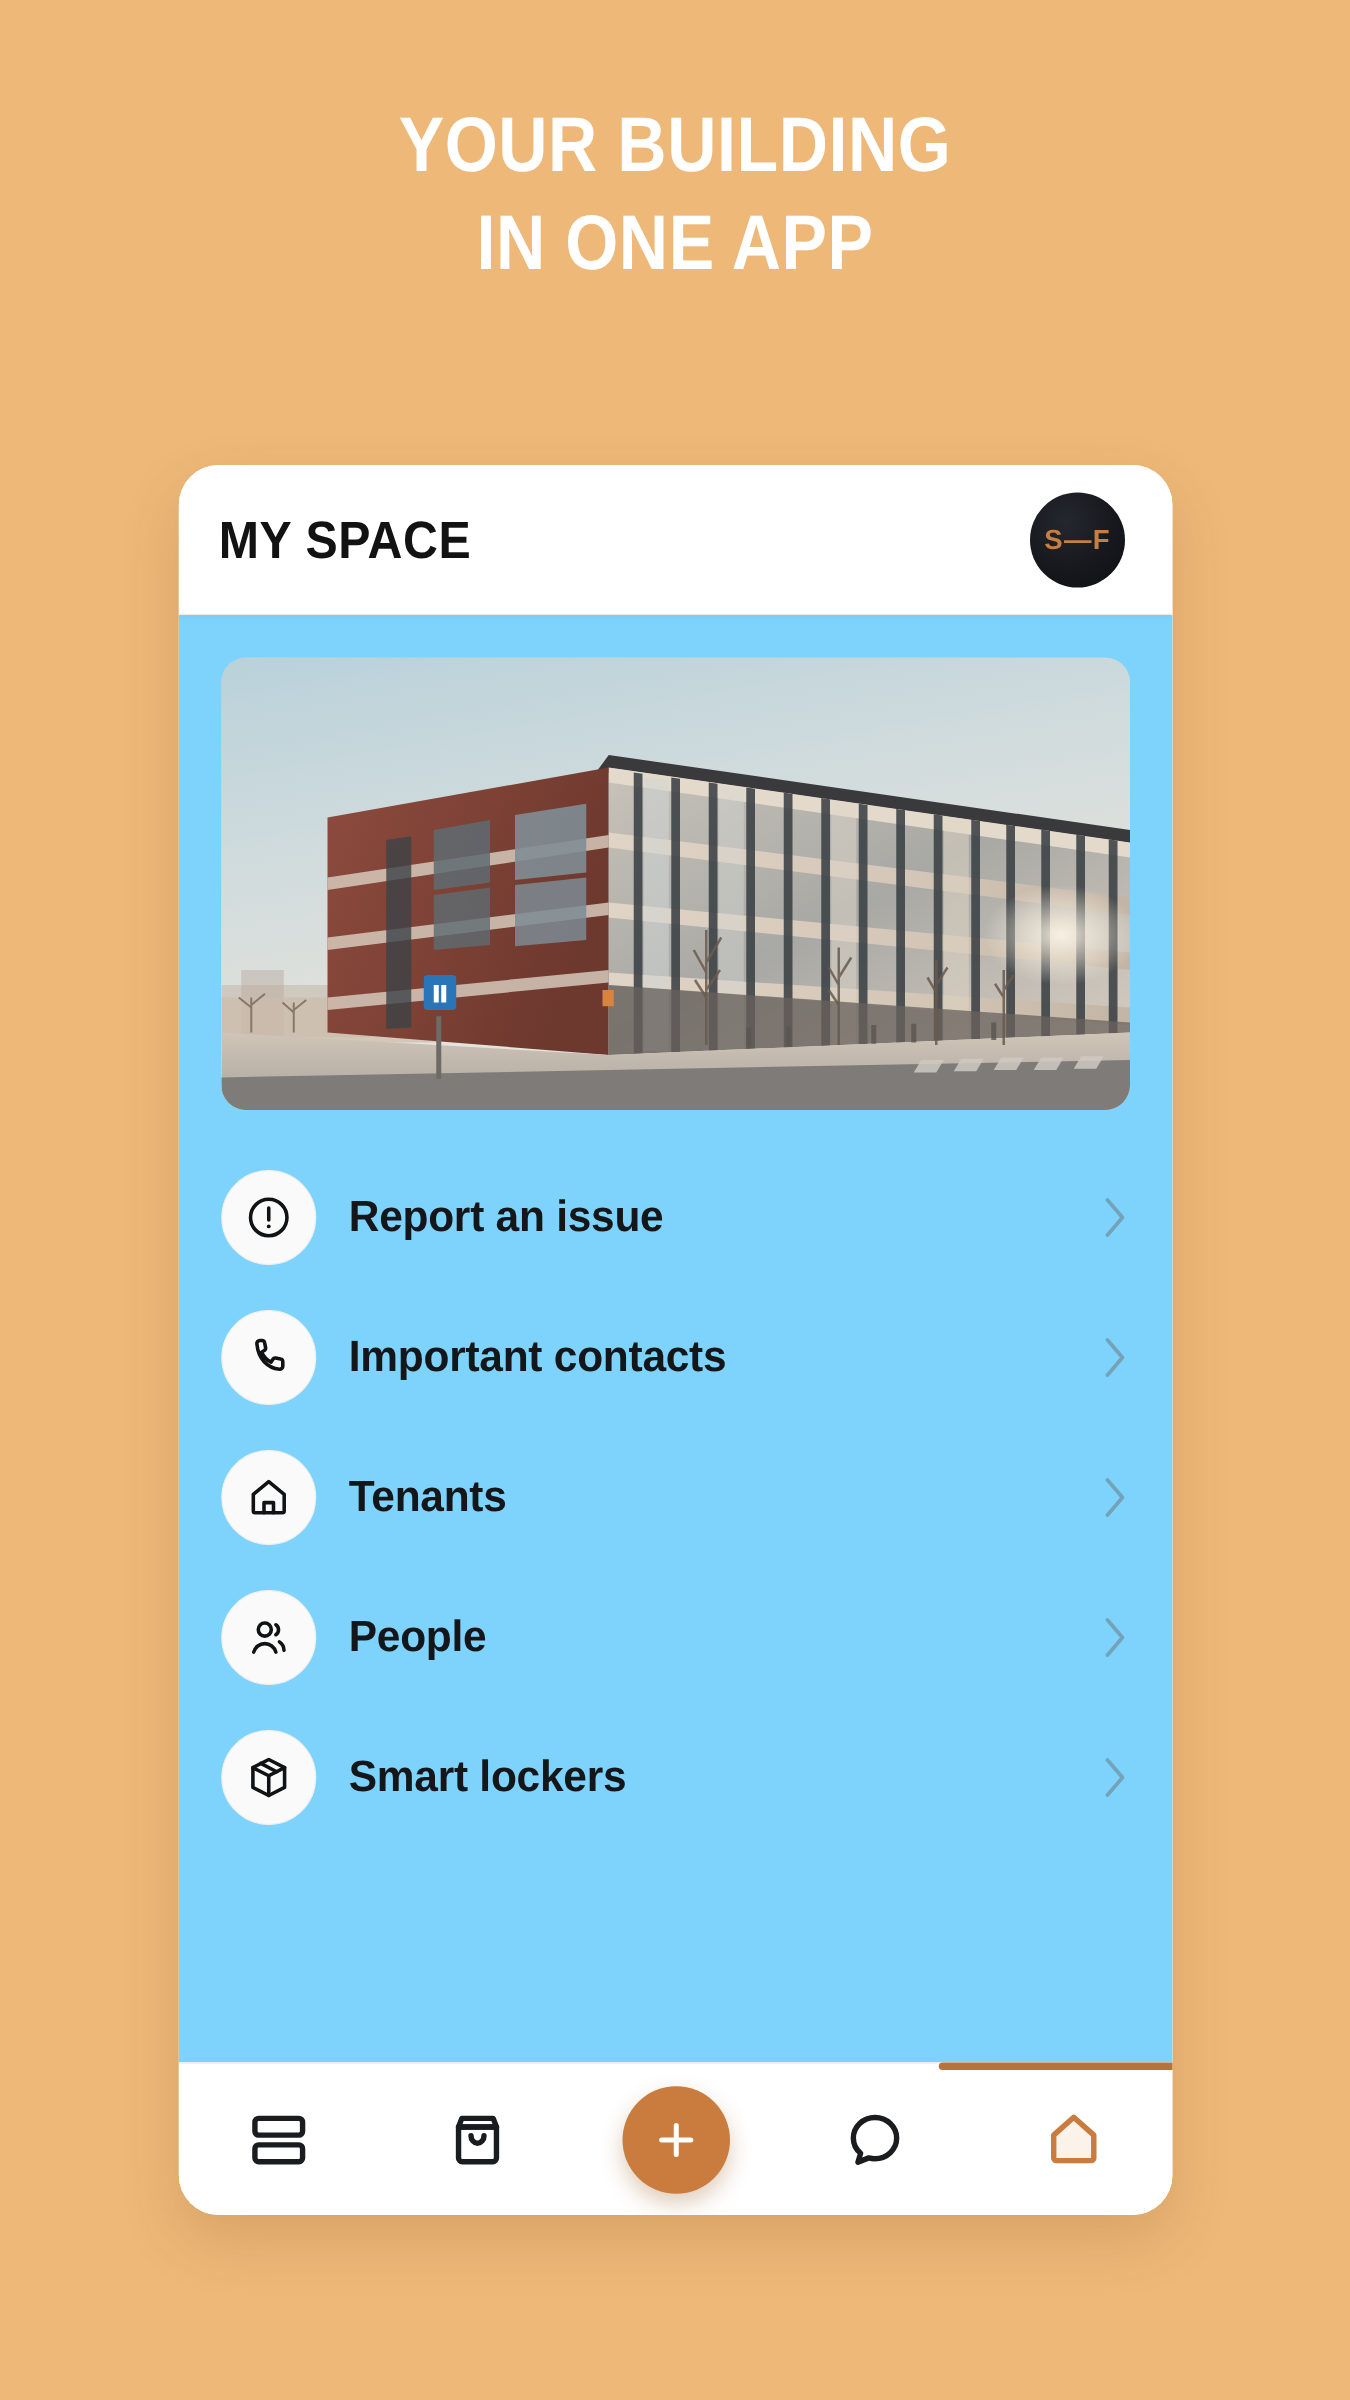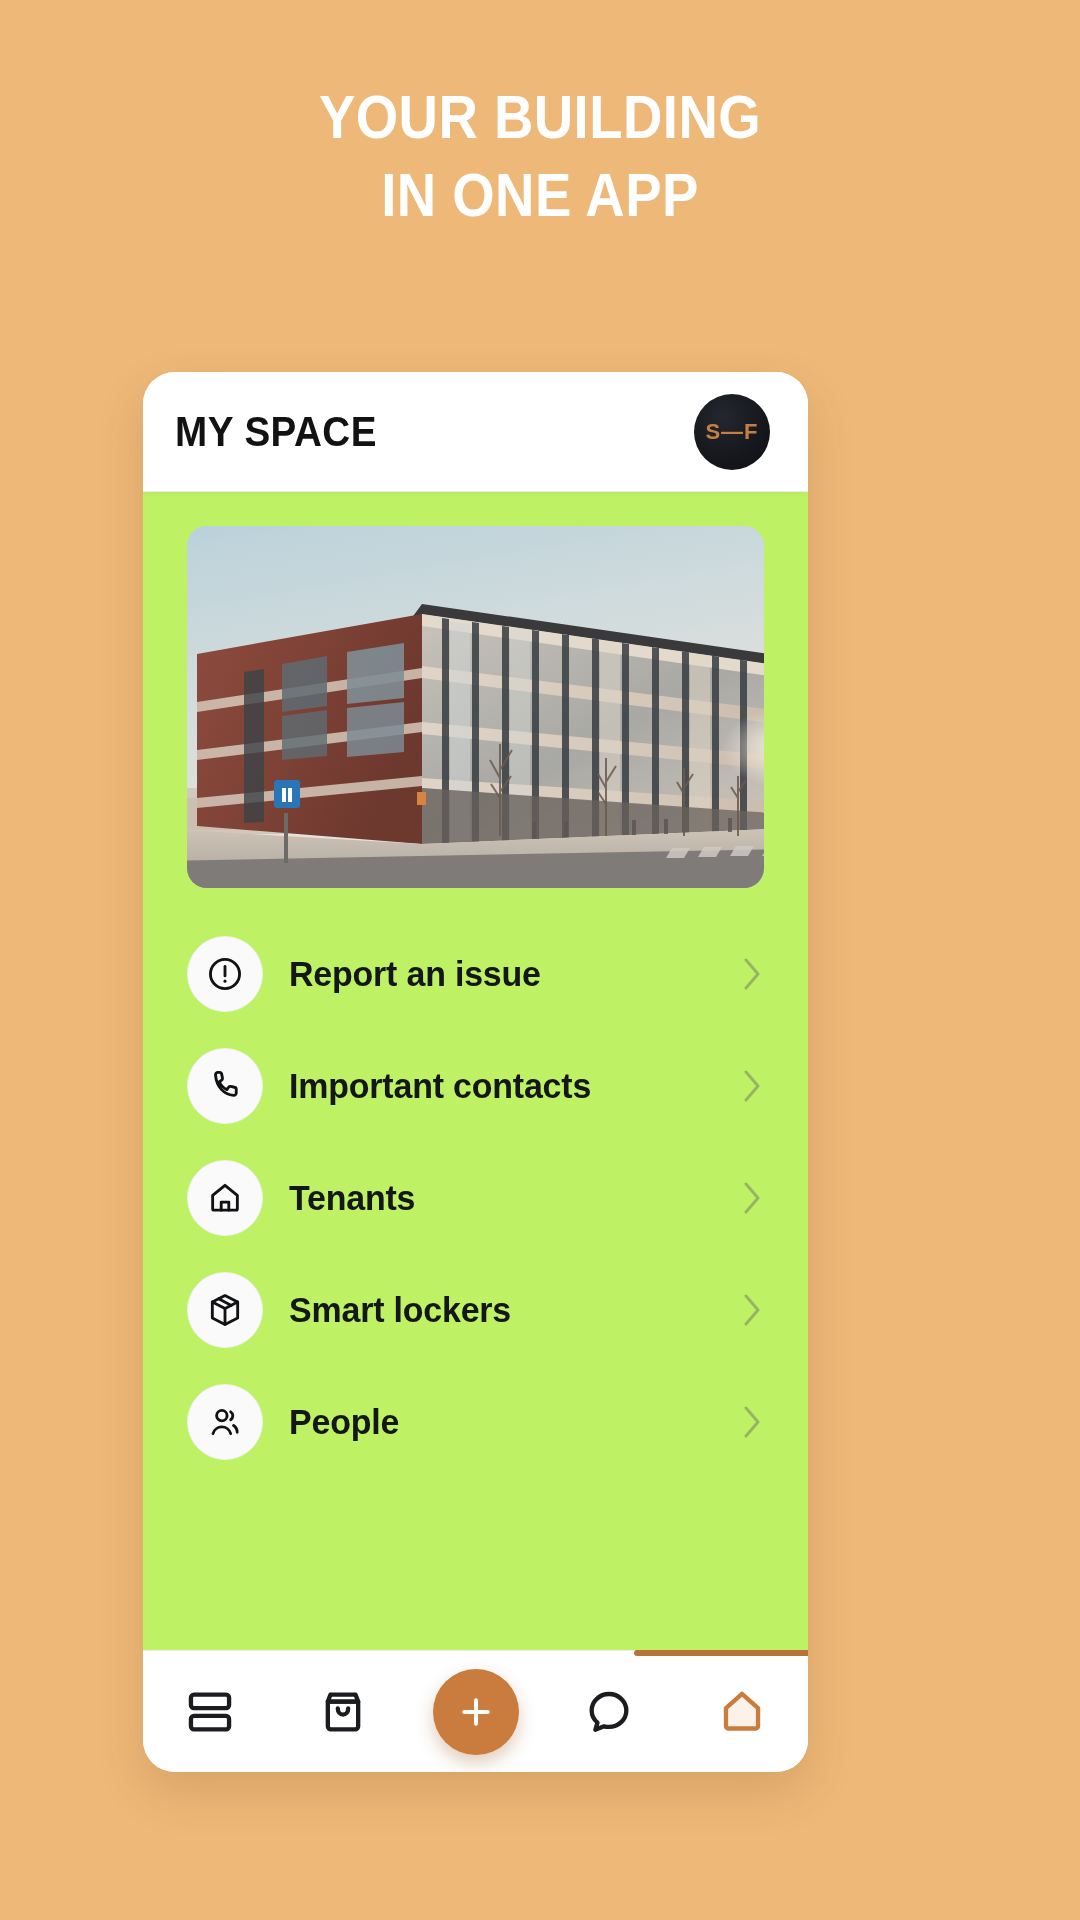--- a/index.html
+++ b/index.html
@@ -28,21 +28,21 @@
     letter-spacing:0.5px;
     text-transform:uppercase;
     transform:scaleX(0.88);
   }
   .headline .l2 { display:block; }
 
   
   .phone-card {
     position:absolute;
     left:143px; top:372px;
-    width:665px; height:1400px;
+    width:795px; height:1400px;
     background:#ffffff;
     border-radius:32px;
     box-shadow:0 20px 46px rgba(120,70,20,.18);
     overflow:hidden;
     display:flex;
     flex-direction:column;
   }
 
   
   .app-header {
@@ -79,22 +79,22 @@
     font-weight:700;
     font-size:22px;
     letter-spacing:1px;
     font-family:"Liberation Sans Narrow","Liberation Sans",sans-serif;
     flex:0 0 76px;
   }
 
   
   .app-body {
     flex:1 1 auto;
-    padding:0 44px;
-    background:#bef264;
+    padding:0 34px;
+    background:#7dd3fc;
     overflow:hidden;
   }
 
   
   .hero-photo {
     margin-top:34px;
     width:100%;
     height:362px;
     border-radius:20px;
     overflow:hidden;
@@ -373,44 +373,44 @@
         <span class="menu-chevron">
           <svg viewBox="0 0 12 20" fill="none" stroke="#6a6a6a" stroke-width="1.5" stroke-linecap="round" stroke-linejoin="round">
               <polyline points="3,3 9,10 3,17"></polyline>
             </svg>
         </span>
       </div>
 
       <div class="menu-row">
         <span class="menu-icon-wrap">
           <svg viewBox="0 0 24 24" fill="none" stroke="#101214" stroke-width="1.8" stroke-linecap="round" stroke-linejoin="round">
+            <circle cx="10" cy="8" r="3.3"></circle>
+            <path d="M4.4 19.4a5.8 5.8 0 0 1 11.2 0"></path>
+            <path d="M15.6 5.6a3 3 0 0 1 0 5"></path>
+            <path d="M17.4 14.2a5.2 5.2 0 0 1 2.3 4.3"></path>
+          </svg>
+        </span>
+        <span class="menu-label">People</span>
+        <span class="menu-chevron">
+          <svg viewBox="0 0 12 20" fill="none" stroke="#6a6a6a" stroke-width="1.5" stroke-linecap="round" stroke-linejoin="round">
+              <polyline points="3,3 9,10 3,17"></polyline>
+            </svg>
+        </span>
+      </div>
+
+      <div class="menu-row">
+        <span class="menu-icon-wrap">
+          <svg viewBox="0 0 24 24" fill="none" stroke="#101214" stroke-width="1.8" stroke-linecap="round" stroke-linejoin="round">
             <path d="M12 2.9 20 7v10l-8 4.1L4 17V7z"></path>
             <path d="M4 7l8 4.1L20 7"></path>
             <path d="M12 11.1v10"></path>
             <path d="M8 4.9l8 4.2"></path>
           </svg>
         </span>
         <span class="menu-label">Smart lockers</span>
-        <span class="menu-chevron">
-          <svg viewBox="0 0 12 20" fill="none" stroke="#6a6a6a" stroke-width="1.5" stroke-linecap="round" stroke-linejoin="round">
-              <polyline points="3,3 9,10 3,17"></polyline>
-            </svg>
-        </span>
-      </div>
-
-      <div class="menu-row">
-        <span class="menu-icon-wrap">
-          <svg viewBox="0 0 24 24" fill="none" stroke="#101214" stroke-width="1.8" stroke-linecap="round" stroke-linejoin="round">
-            <circle cx="10" cy="8" r="3.3"></circle>
-            <path d="M4.4 19.4a5.8 5.8 0 0 1 11.2 0"></path>
-            <path d="M15.6 5.6a3 3 0 0 1 0 5"></path>
-            <path d="M17.4 14.2a5.2 5.2 0 0 1 2.3 4.3"></path>
-          </svg>
-        </span>
-        <span class="menu-label">People</span>
         <span class="menu-chevron">
           <svg viewBox="0 0 12 20" fill="none" stroke="#6a6a6a" stroke-width="1.5" stroke-linecap="round" stroke-linejoin="round">
               <polyline points="3,3 9,10 3,17"></polyline>
             </svg>
         </span>
       </div>
 
     </div>
   </div>
 

